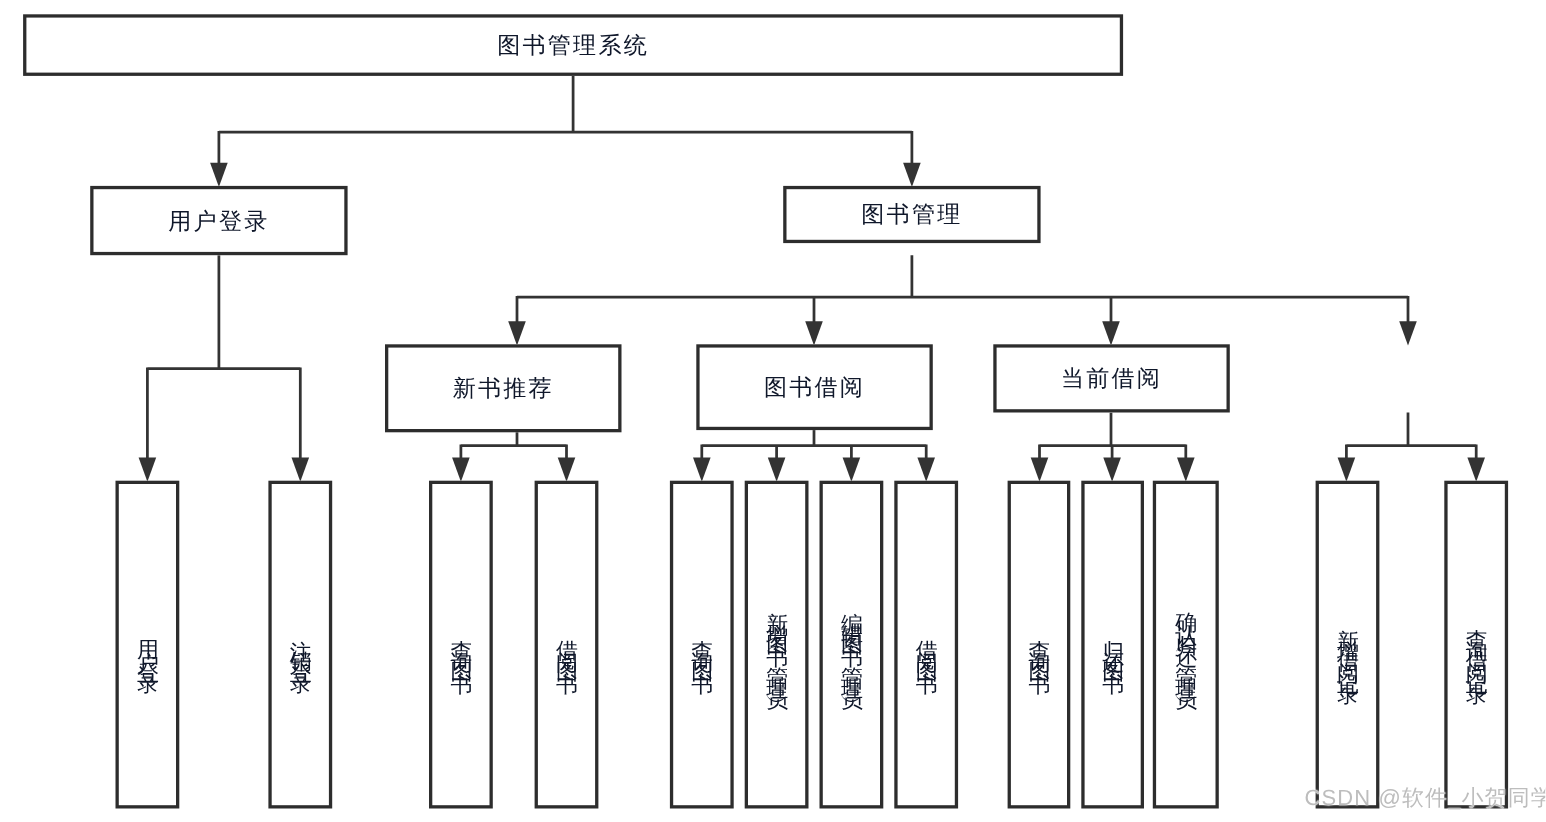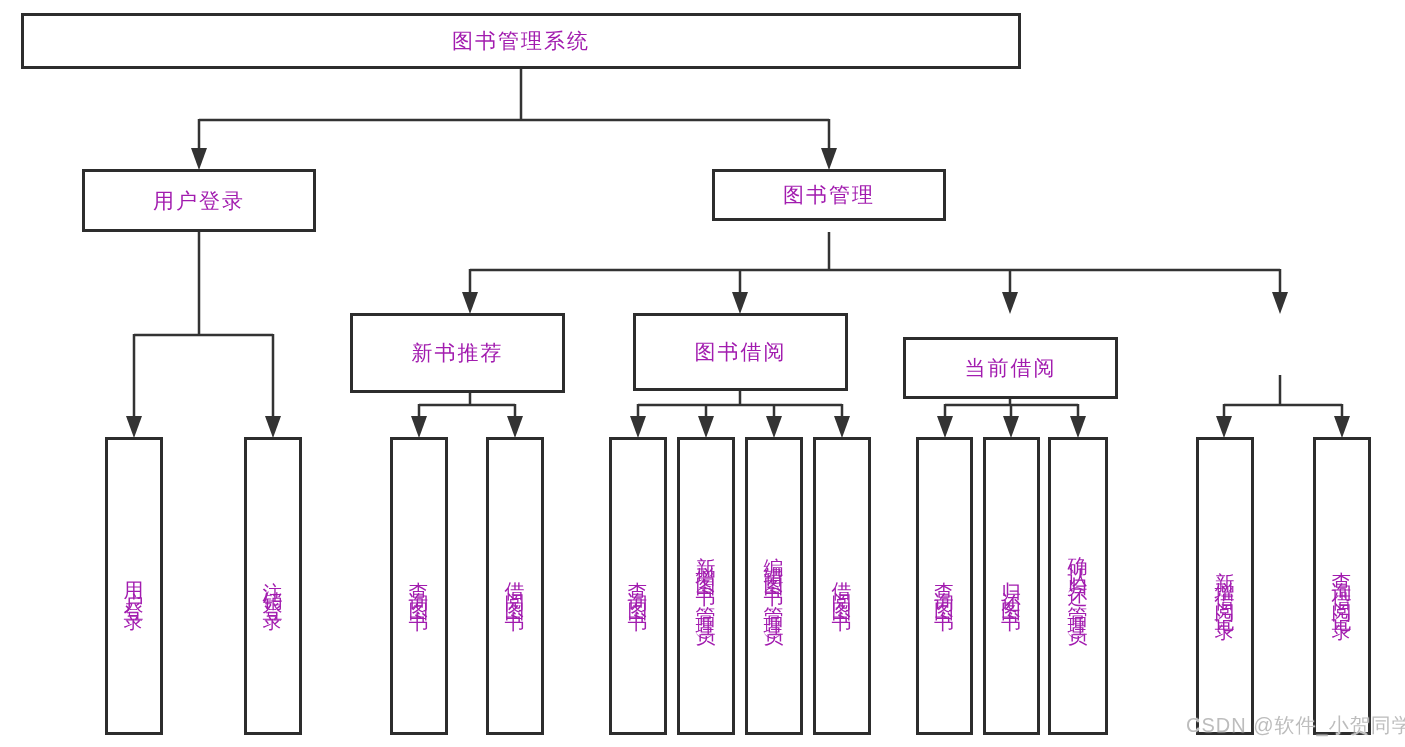--- a/index.html
+++ b/index.html
@@ -24,21 +24,21 @@
     pointer-events: none;
   }
   .box {
     position: absolute;
     box-sizing: border-box;
     background: #ffffff;
     border: 3px solid #2d2d2d;
     display: flex;
     align-items: center;
     justify-content: center;
-    color: #a21caf;
+    color: #0f172a;
   }
   .hlabel {
     font-size: 21px;
     letter-spacing: 2px;
     white-space: nowrap;
   }
   .vbox span {
     writing-mode: vertical-rl;
     text-orientation: mixed;
     font-size: 20px;
@@ -104,21 +104,21 @@
   <div class="box" style="left:712px; top:169px; width:234px; height:52px;">
     <span class="hlabel">图书管理</span>
   </div>
 
   <div class="box" style="left:350px; top:313px; width:215px; height:80px;">
     <span class="hlabel">新书推荐</span>
   </div>
   <div class="box" style="left:633px; top:313px; width:215px; height:78px;">
     <span class="hlabel">图书借阅</span>
   </div>
-  <div class="box" style="left:903px; top:313px; width:215px; height:62px;margin-top:24px;">
+  <div class="box" style="left:903px; top:313px; width:215px; height:62px;">
     <span class="hlabel">当前借阅</span>
   </div>
 
   <div class="box vbox" style="left:105px; top:437px; width:58px; height:298px;">
     <span>用户登录</span>
   </div>
   <div class="box vbox" style="left:244px; top:437px; width:58px; height:298px;">
     <span>注销登录</span>
   </div>
 

